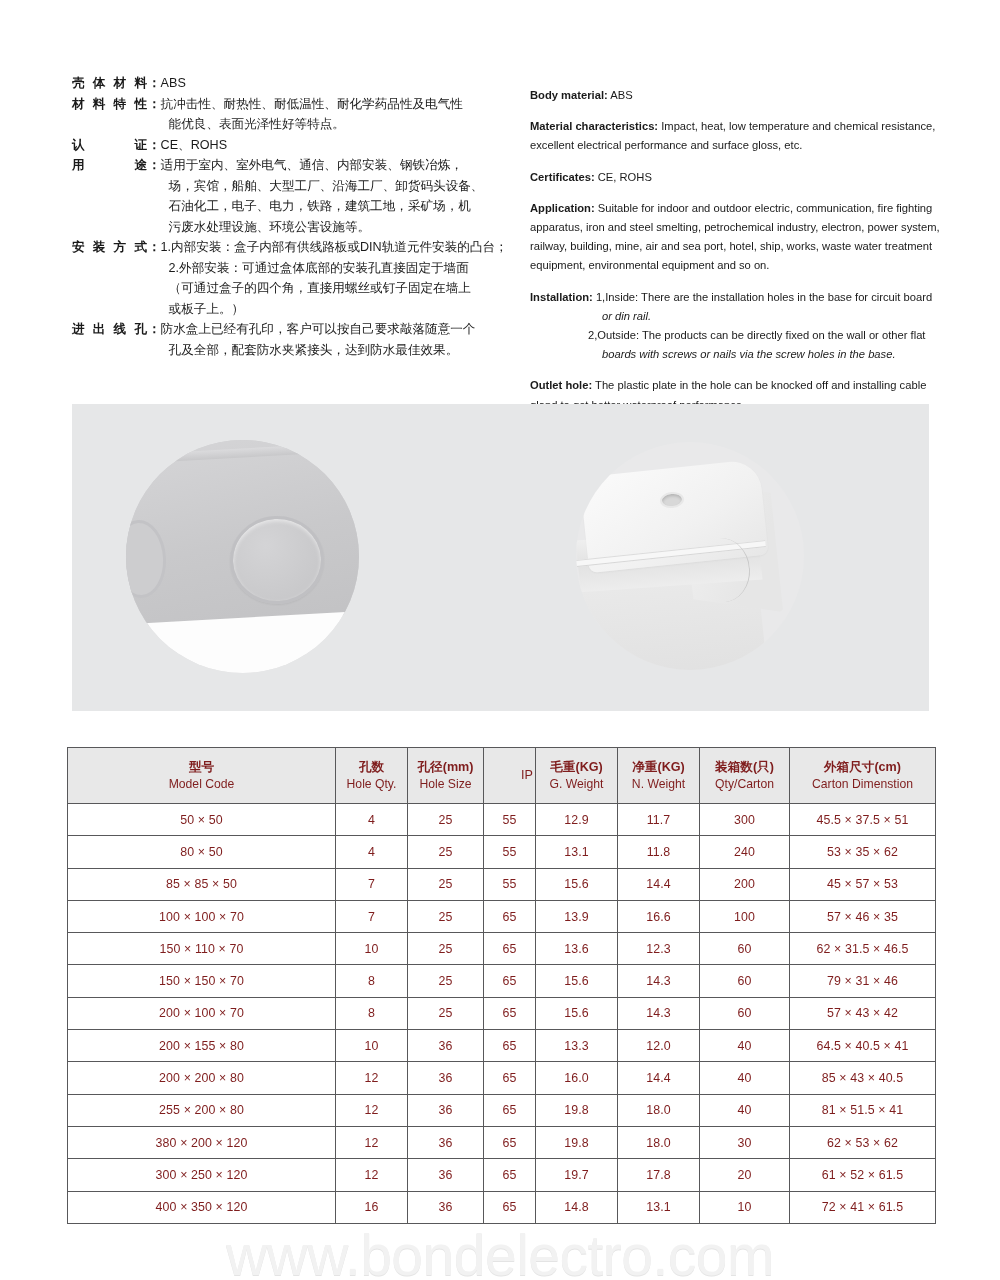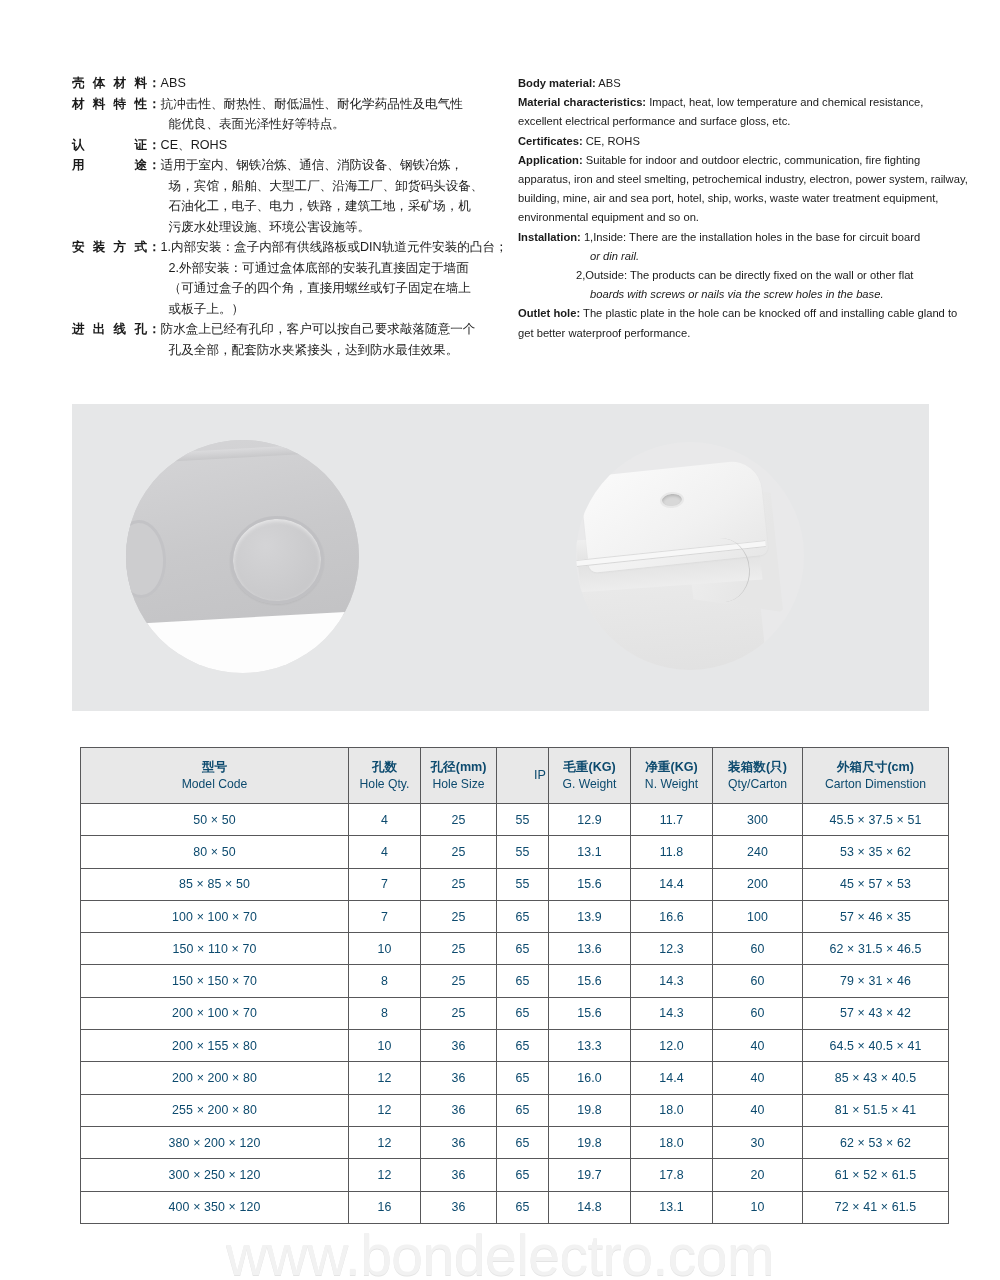--- a/index.html
+++ b/index.html
@@ -61,21 +61,21 @@
 
   
   .en-block {
     position: absolute;
     left: 518px; top: 8px;
     width: 450px;
     color: #1a1a1a;
     font-size: 11.2px;
     line-height: 19.2px;
   }
-  .en-para { margin: 0; }
+  .en-para { margin: 12px; }
   .en-para b { font-weight: bold; }
   .en-ind1 { display: block; padding-left: 58px; }
   .en-ind2 { display: block; padding-left: 72px; font-style: italic; }
 
   
   .photo-panel {
     position: absolute;
     left: 72px; top: 404px;
     width: 857px; height: 307px;
     background: #e6e7e8;
@@ -202,22 +202,21 @@
   .tbl-wrap {
     position: absolute;
     left: 67px; top: 747px;
     width: 868px;
   }
   table.spec {
     border-collapse: collapse;
     width: 868px;
     table-layout: fixed;
     font-size: 12.3px;
-    color: #0c4a6e;
-    margin-left: 13px;
+    color: #7f1d1d;
   }
   table.spec th, table.spec td {
     border: 1px solid #58585a;
     text-align: center;
     vertical-align: middle;
     padding: 0;
   }
   table.spec thead th {
     background: #e8e8e8;
     height: 56px;
@@ -312,21 +311,21 @@
             <span class="ln">CE、ROHS</span>
           </div>
         </div>
         <div class="cn-row">
           <div class="cn-label">
             <span class="lbl-txt">用</span>
             <span class="lbl-txt">途</span>
           </div>
           <div class="cn-colon">：</div>
           <div class="cn-val">
-            <span class="ln">适用于室内、钢铁冶炼、通信、消防设备、钢铁冶炼，</span>
+            <span class="ln">适用于室内、室外电气、通信、内部安装、钢铁冶炼，</span>
             <span class="ln ind">场，宾馆，船舶、大型工厂、沿海工厂、卸货码头设备、</span>
             <span class="ln ind">石油化工，电子、电力，铁路，建筑工地，采矿场，机</span>
             <span class="ln ind">污废水处理设施、环境公害设施等。</span>
           </div>
         </div>
         <div class="cn-row">
           <div class="cn-label">
             <span class="lbl-txt">安</span>
             <span class="lbl-txt">装</span>
             <span class="lbl-txt">方</span>

